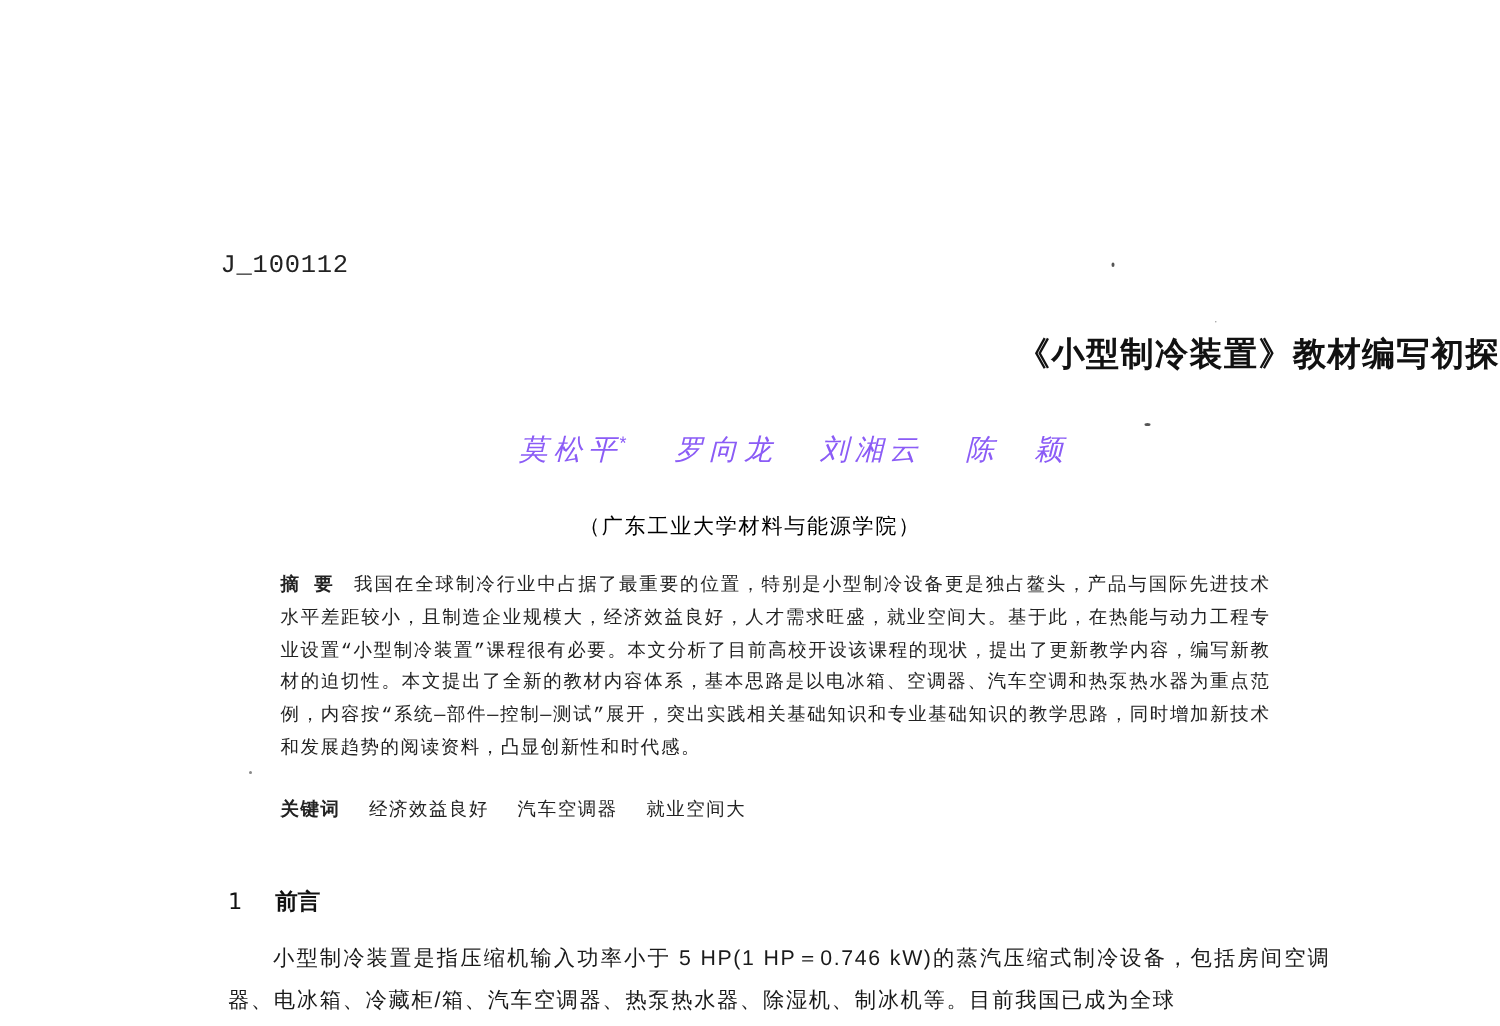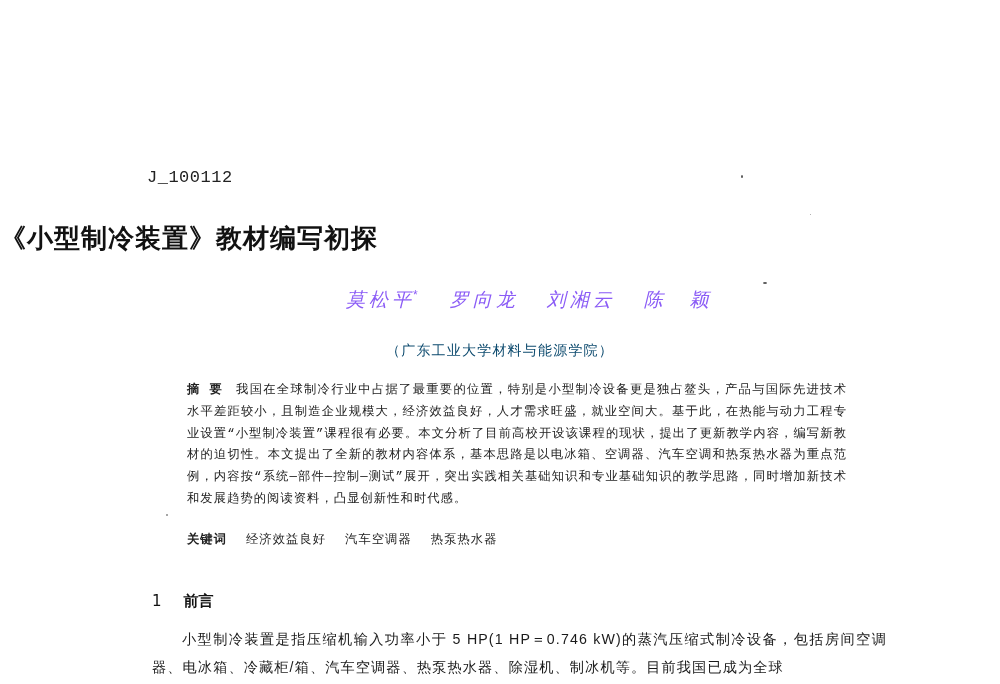--- a/index.html
+++ b/index.html
@@ -27,23 +27,23 @@
       font-family: "Liberation Mono", "DejaVu Sans Mono", monospace;
       font-size: 17px;
       letter-spacing: 0.5px;
       color: #222;
     }
     .title {
       position: absolute;
       left: 0;
       width: 1000px;
       top: 221px;
-      text-align: left;
+      text-align: right;
       font-family: "DejaVu Sans", sans-serif;
-      font-size: 26px;
+      font-size: 22px;
       font-weight: bold;
       letter-spacing: 1px;
       color: #111;
     }
     .authors {
       position: absolute;
       left: 346px;
       top: 287px;
       display: flex;
       gap: 0;
@@ -56,21 +56,21 @@
     .authors sup { font-size: 12px; font-style: normal; margin-left: -2px; }
     .affiliation {
       position: absolute;
       left: 0;
       width: 1000px;
       top: 342px;
       text-align: center;
       font-family: "DejaVu Sans", sans-serif;
       font-size: 14px;
       letter-spacing: 1.2px;
-      color: #0c4a6e;
+      color: #000000;
     }
     .abstract {
       position: absolute;
       left: 187px;
       top: 380px;
       width: 660px;
       font-family: Liberation Mono, monospace;
       font-size: 12.3px;
       line-height: 21.8px;
       letter-spacing: 1.05px;
@@ -139,21 +139,21 @@
   </div>
 
   <div class="affiliation">（广东工业大学材料与能源学院）</div>
 
   <div class="abstract"><span class="label">摘要</span><span>我国在全球制冷行业中占据了最重要的位置，特别是小型制冷设备更是独占鳌头，产品与国际先进技术水平差距较小，且制造企业规模大，经济效益良好，人才需求旺盛，就业空间大。基于此，在热能与动力工程专业设置“小型制冷装置”课程很有必要。本文分析了目前高校开设该课程的现状，提出了更新教学内容，编写新教材的迫切性。本文提出了全新的教材内容体系，基本思路是以电冰箱、空调器、汽车空调和热泵热水器为重点范例，内容按“系统—部件—控制—测试”展开，突出实践相关基础知识和专业基础知识的教学思路，同时增加新技术和发展趋势的阅读资料，凸显创新性和时代感。</span></div>
 
   <div class="keywords">
     <span class="label">关键词</span>
     <span class="kw">经济效益良好</span>
     <span class="kw">汽车空调器</span>
-    <span class="kw">热泵热水器</span>
+    <span class="kw">就业空间大</span>
   </div>
 
   <div class="section-heading">
     <span class="num">1</span><span>前言</span>
   </div>
 
   <div class="body-text">小型制冷装置是指压缩机输入功率小于 5 HP(1 HP＝0.746 kW)的蒸汽压缩式制冷设备，包括房间空调器、电冰箱、冷藏柜/箱、汽车空调器、热泵热水器、除湿机、制冰机等。目前我国已成为全球</div>
 
   <div class="speck" style="left:741px;top:175px;width:2px;height:3px;"></div>
   <div class="speck" style="left:763px;top:282px;width:4px;height:2px;"></div>

